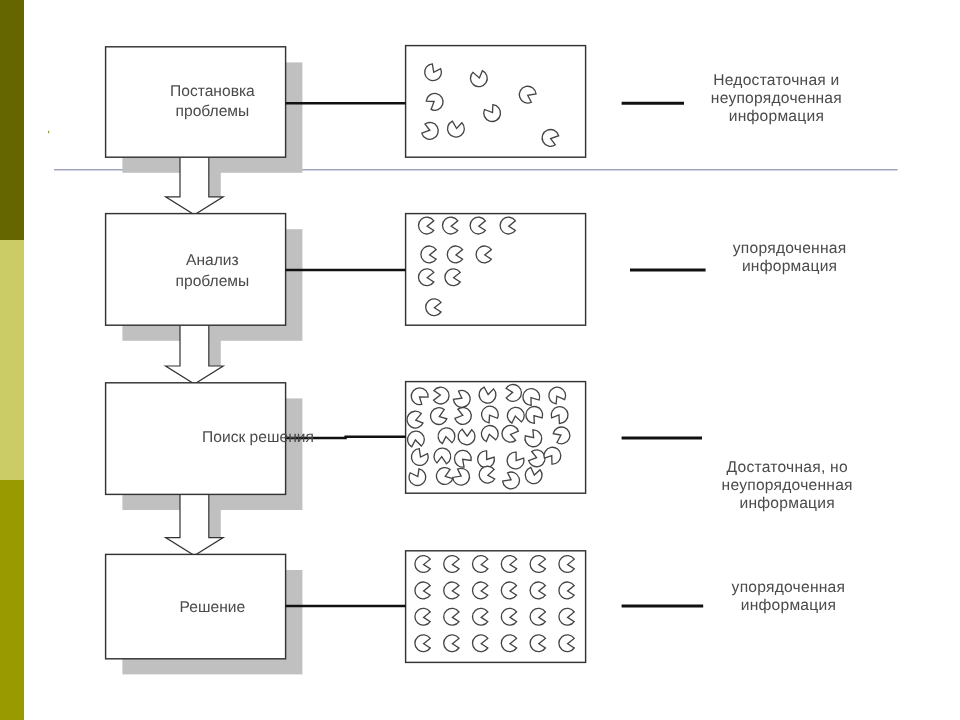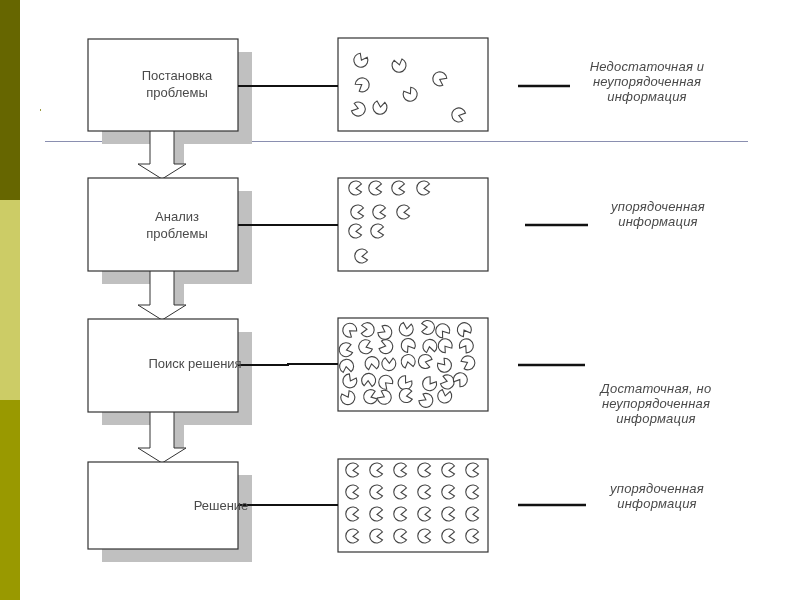--- a/index.html
+++ b/index.html
@@ -17,21 +17,21 @@
       background: #8a8fb0;
     }
     .tiny-dot { position:absolute; left: 40px; top: 109px; width:1px; height:2px; background:#9a9a40; }
     svg.diagram { position: absolute; left: 0; top: 0; }
     .step-label {
       position: absolute; width: 180px; text-align: center;
       font-size: 13px; color: #4a4a4a; line-height: 17px;
     }
     .info-label {
       position: absolute; width: 180px; text-align: center;
-      font-size: 13px; color: #4a4a4a; line-height: 15px; letter-spacing: 0.2px; font-style: italic;
+      font-size: 13px; color: #4a4a4a; line-height: 15px; letter-spacing: 0.2px;
     }
   </style>
 </head>
 <body>
 
 <div class="sidebar-band band-1"></div>
 <div class="sidebar-band band-2"></div>
 <div class="sidebar-band band-3"></div>
 <div class="tiny-dot"></div>
 <div class="divider"></div>
@@ -175,28 +175,28 @@
 
 <div class="step-label" style="left:87px; top:208px;">
   <div>Анализ</div>
   <div>проблемы</div>
 </div>
 <div class="info-label" style="left:568px; top:199px;">
   <div>упорядоченная</div>
   <div>информация</div>
 </div>
 
-<div class="step-label" style="left:77px; top:355px;padding-left:28px;">
+<div class="step-label" style="left:97px; top:355px;padding-left:28px;">
   <div>Поиск решения</div>
 </div>
 <div class="info-label" style="left:566px; top:341px;margin-top:40px;">
   <div>Достаточная, но</div>
   <div>неупорядоченная</div>
   <div>информация</div>
 </div>
 
-<div class="step-label" style="left:87px; top:497px;padding-left:44px;">
+<div class="step-label" style="left:87px; top:497px;">
   <div>Решение</div>
 </div>
 <div class="info-label" style="left:567px; top:481px;">
   <div>упорядоченная</div>
   <div>информация</div>
 </div>
 
 </body></html>

